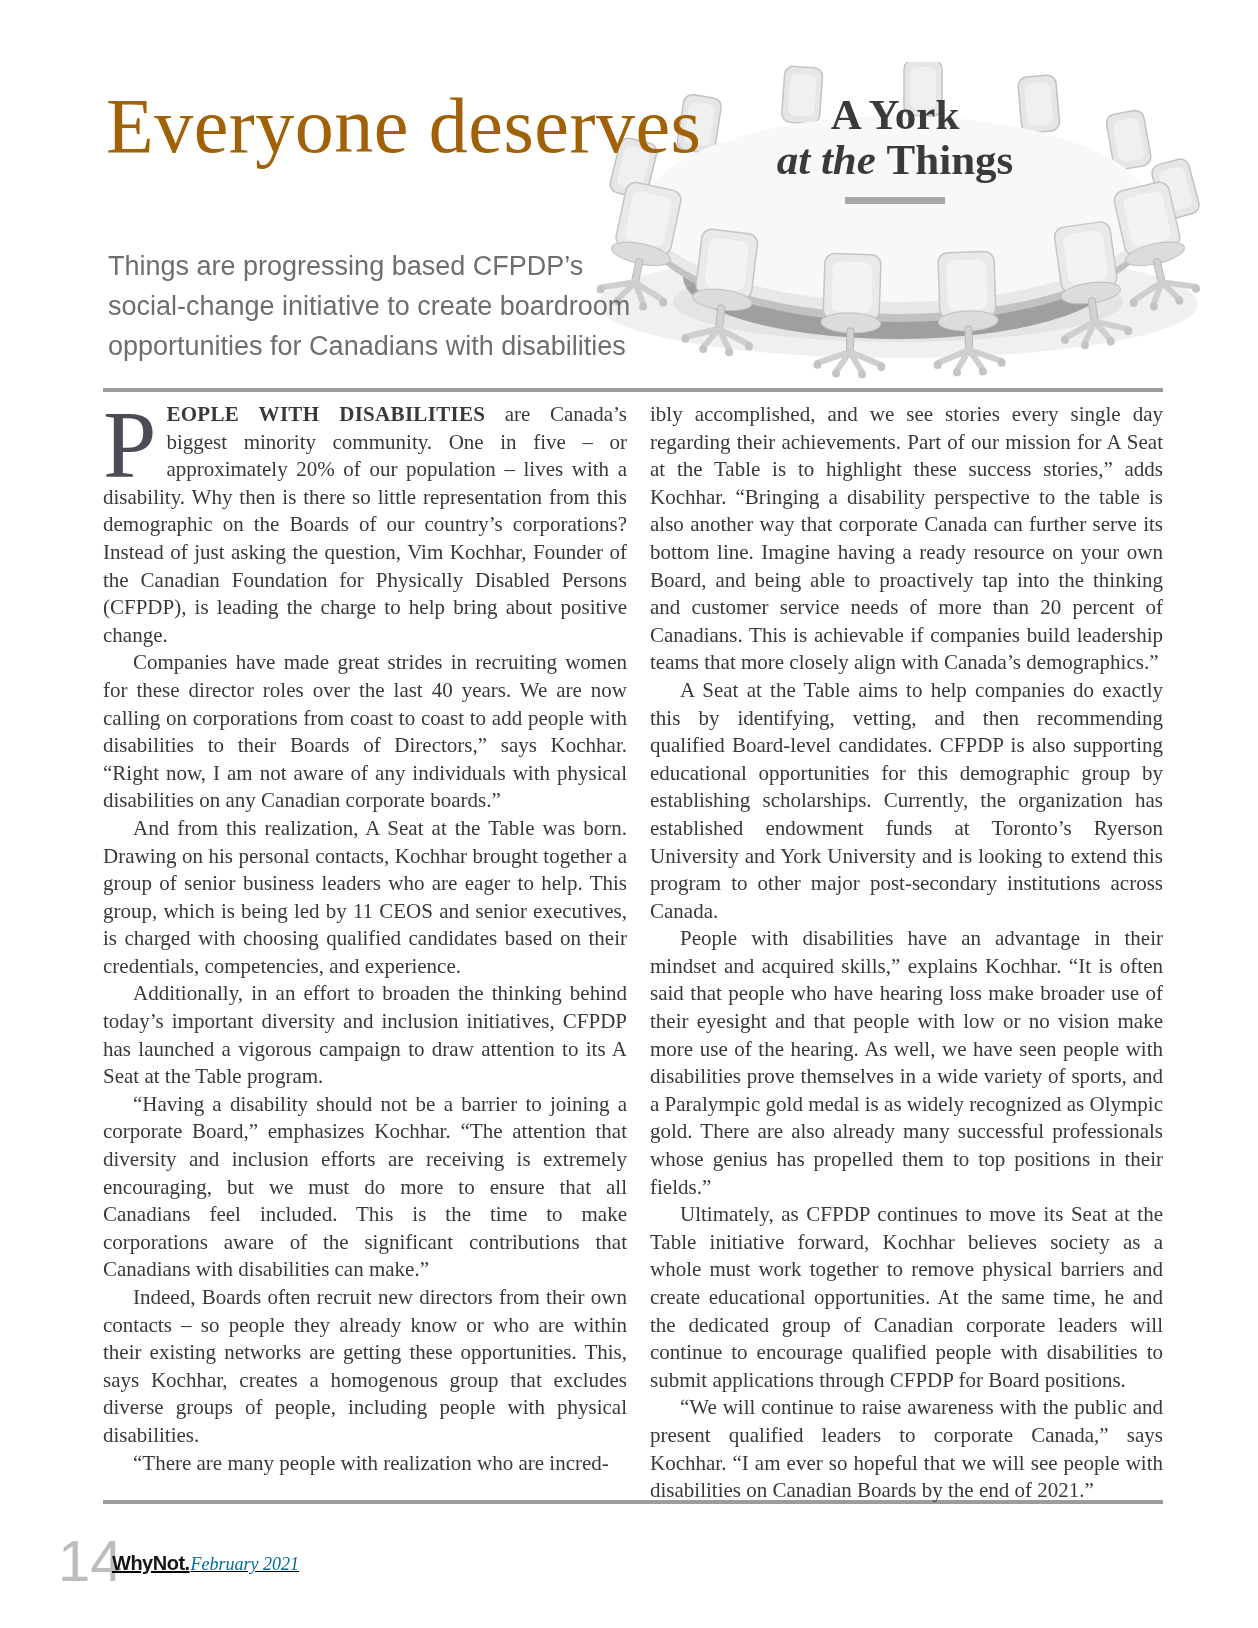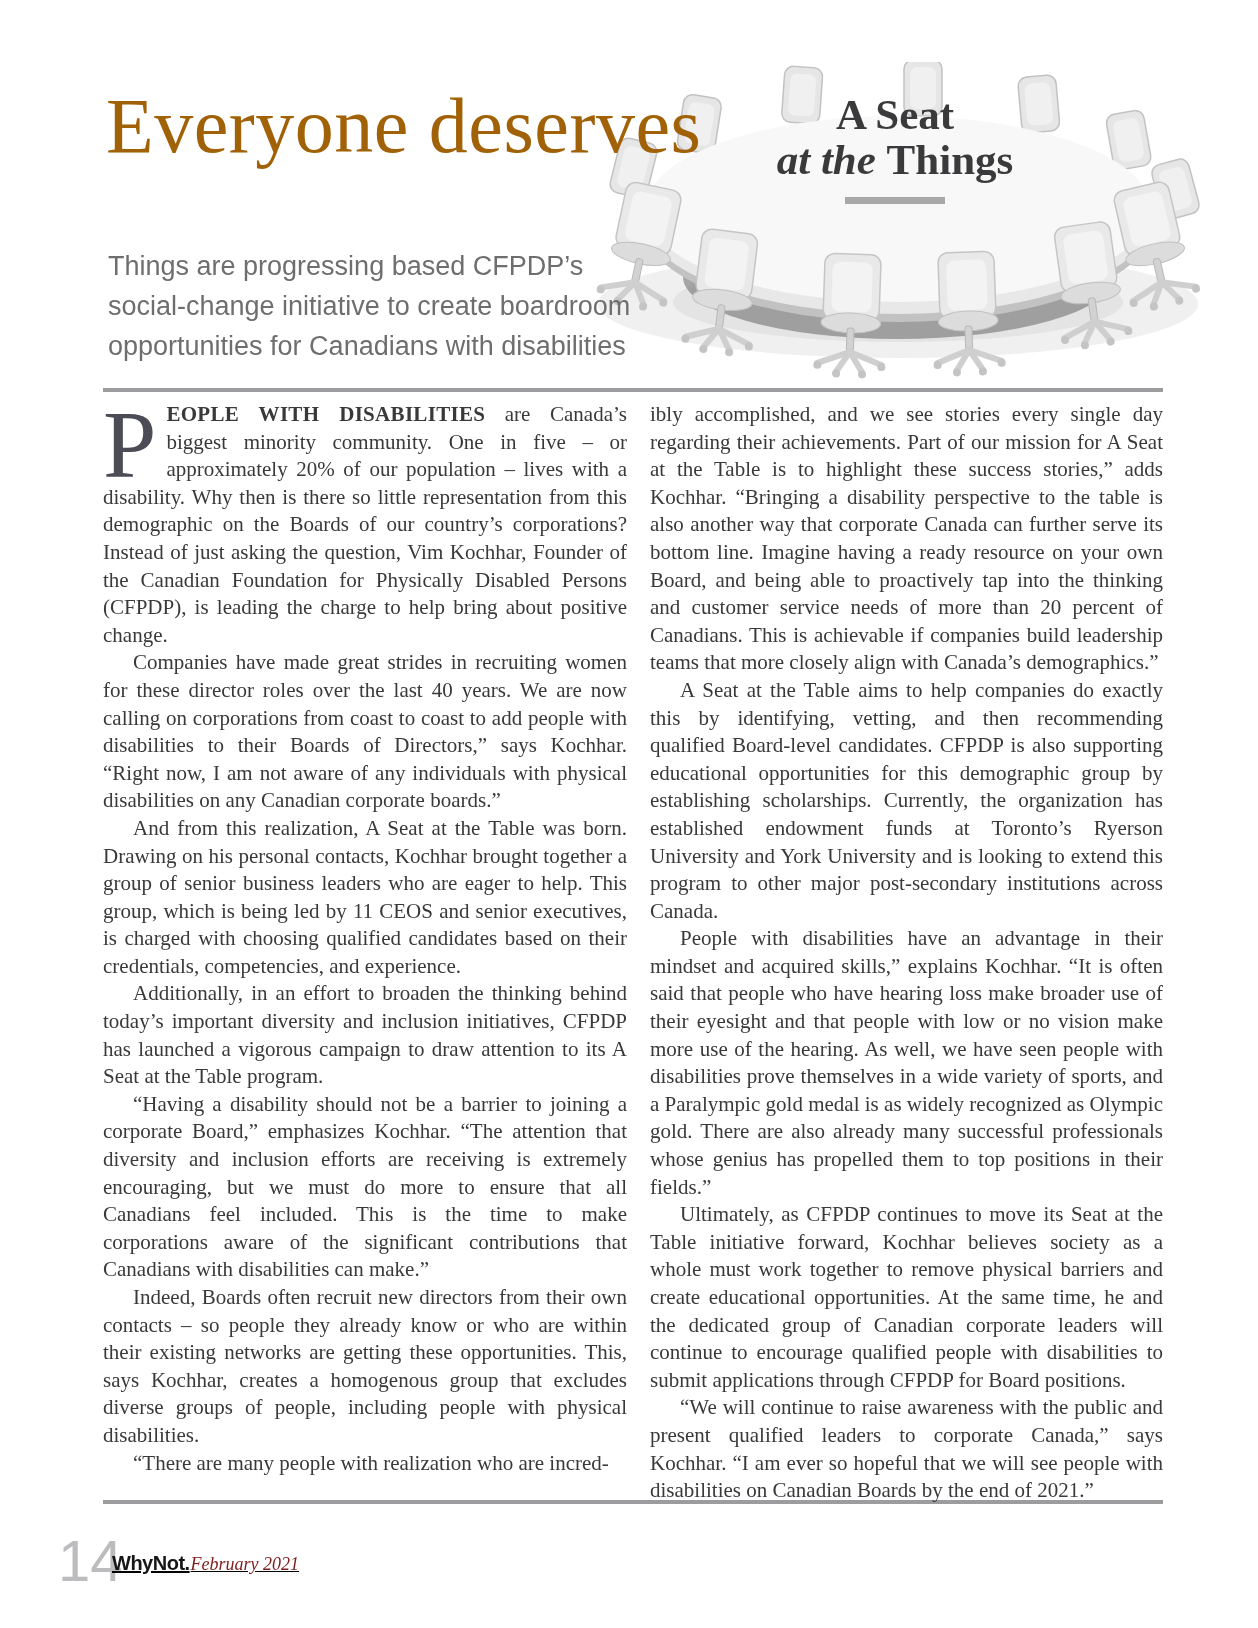--- a/index.html
+++ b/index.html
@@ -54,21 +54,21 @@
   .footer-line{
     position:absolute;left:112px;top:1552px;z-index:2;
     display:flex;align-items:flex-end;gap:1px;text-decoration:underline;
   }
   .footer-brand{
     font-family:"Liberation Sans", sans-serif;font-weight:bold;
     font-size:20px;color:#161616;letter-spacing:-0.5px;
   }
   .footer-issue{
     font-family:"Liberation Serif", serif;font-style:italic;
-    font-size:18px;color:#7f1d1d;
+    font-size:18px;color:#0369a1;
   }
 </style>
 </head>
 <body>
 
 <div class="page">
 
   <svg class="hero" viewBox="0 0 648 330" aria-hidden="true">
 
     <ellipse cx="312" cy="242" rx="300" ry="54" fill="#dedede" opacity="0.45"></ellipse>
@@ -219,21 +219,21 @@
             <circle cx="-32" cy="48" r="4"></circle>
             <circle cx="-13" cy="56" r="4"></circle>
             <circle cx="13" cy="56" r="4"></circle>
             <circle cx="32" cy="48" r="4"></circle>
           </g>
         </g>
     </g>
   </svg>
 
   <div class="logo">
-    <div class="logo-line1">A Seat</div>
+    <div class="logo-line1">A York</div>
     <div class="logo-line2"><span class="it">at the</span><span>&nbsp;</span><span>Things</span></div>
     <div class="logo-bar"></div>
   </div>
 
   <h1 class="title" style="margin:0;font-weight:normal;">Everyone deserves</h1>
 
   <div class="subtitle">
     <div>Things are progressing based CFPDP’s</div>
     <div>social-change initiative to create boardroom</div>
     <div>opportunities for Canadians with disabilities</div>

